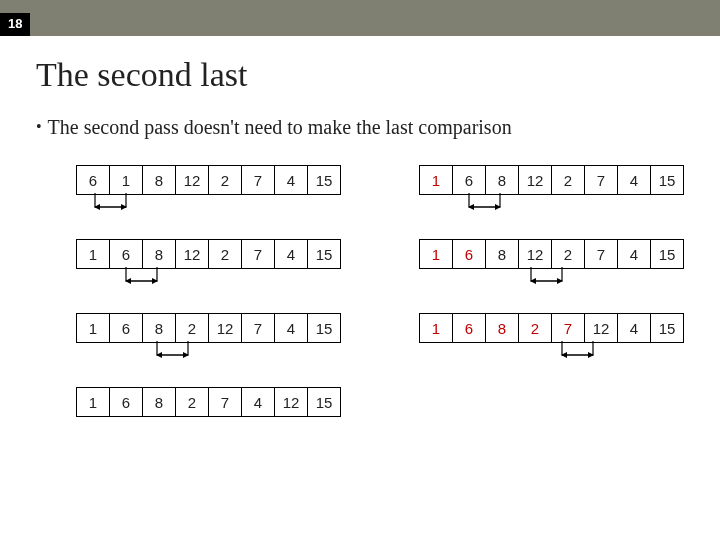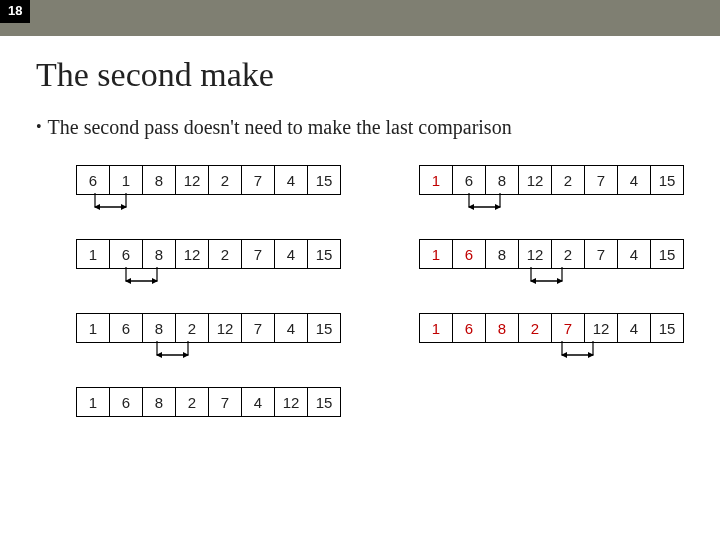--- a/index.html
+++ b/index.html
@@ -1,16 +1,16 @@
 <!DOCTYPE html>
 <html><head>
 <meta charset="utf-8">
 <style>
   html,body{margin:0;padding:0;width:720px;height:540px;font-family:"Times New Roman",serif;color:#222;background:#fff}
-  .header-band{height:36px;background:#7f7f72;display:flex;align-items:flex-start}
+  .header-band{height:36px;background:#7f7f72;display:flex;align-items:flex-end}
   .slide-num{background:#000;color:#fff;font-family:Arial,Helvetica,sans-serif;font-size:13px;font-weight:bold;padding:3px 8px 5px 8px}
   .content{padding:12px 36px 0 36px}
   .title{font-size:34px;font-weight:400;margin:8px 0 22px 0;font-family:"Times New Roman",serif}
   .bullet{font-size:20px;margin:10px 0 26px 0}
   .bullet .dot{font-size:16px;vertical-align:2px;margin-right:6px}
   .arrays{padding-left:40px}
   .pair{display:flex;gap:78px;margin-bottom:44px}
   .pair.last{margin-bottom:0}
   .arrwrap{position:relative}
   .arr{display:flex}
@@ -21,21 +21,21 @@
   .swap svg{display:block}
 </style>
 </head>
 <body>
 
 <div class="header-band">
   <div class="slide-num">18</div>
 </div>
 
 <div class="content">
-  <div class="title">The second make</div>
+  <div class="title">The second last</div>
   <div class="bullet">
     <span class="dot">•</span><span>The second pass doesn't need to make the last comparison</span>
   </div>
   <div class="arrays" id="arrays">
       <div class="pair">
         <div class="arrwrap">
           <div class="arr">
             <div class="cell">6</div>
             <div class="cell">1</div>
             <div class="cell">8</div>

